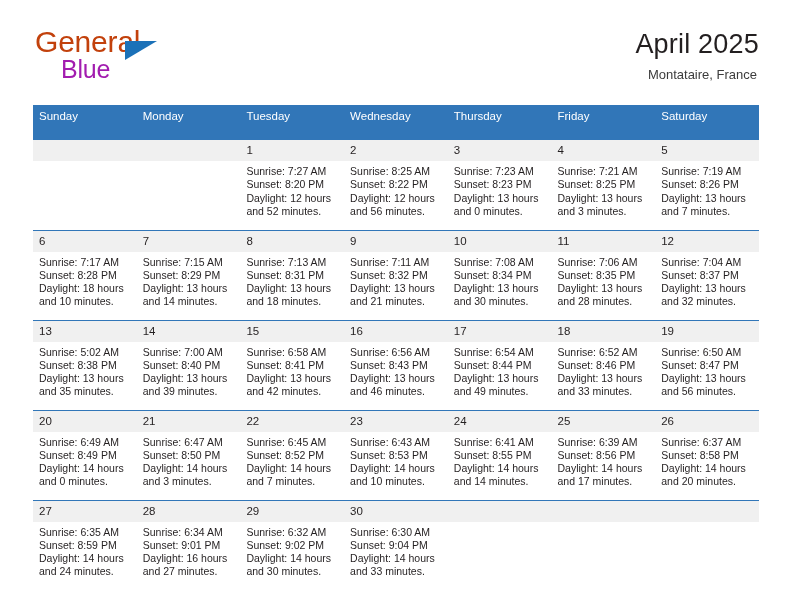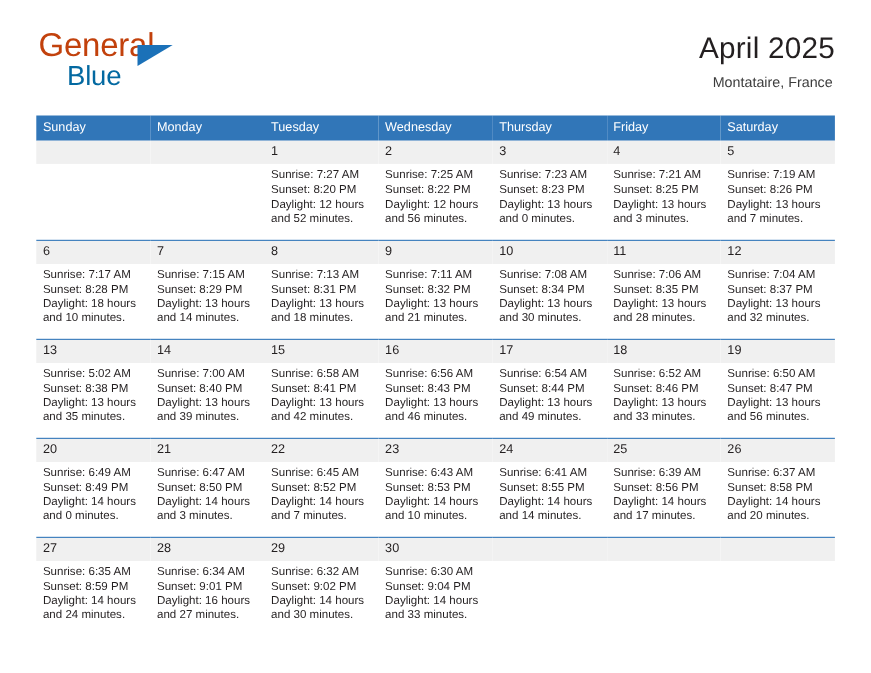--- a/index.html
+++ b/index.html
@@ -54,21 +54,21 @@
     height: 0;
     border-left: 32px solid #1b71b8;
     border-bottom: 19px solid transparent;
   }
   .brand-blue {
     position: absolute;
     left: 28px;
     top: 27px;
     font-size: 25px;
     line-height: 28px;
-    color: #0369a1;
+    color: #a21caf;
     letter-spacing: -0.2px;
   }
   .title-block {
     position: absolute;
     right: 0;
     top: 0;
     text-align: right;
   }
   .cal-title {
     font-size: 27px;
@@ -93,21 +93,21 @@
     width: 726px;
     border-collapse: collapse;
     table-layout: fixed;
   }
   .calendar th {
     background: #3176b8;
     color: #ffffff;
     font-size: 11.5px;
     font-weight: normal;
     text-align: left;
-    padding: 5px 0 6px 6px;
+    padding: 5px 0 18px 6px;
     height: 10px;
     box-sizing: border-box;
   }
   .week-row {
     height: 90px;
   }
   .calendar td {
     vertical-align: top;
     padding: 0;
     border-top: 1px solid #3176b8;
@@ -201,21 +201,21 @@
           <span class="daynum">1</span>
           <div class="cell-body">
             <div>Sunrise: 7:27 AM</div>
             <div>Sunset: 8:20 PM</div>
             <div class="daylight">Daylight: 12 hours and 52 minutes.</div>
           </div>
         </td>
         <td>
           <span class="daynum">2</span>
           <div class="cell-body">
-            <div>Sunrise: 7:25 AM</div>
+            <div>Sunrise: 8:25 AM</div>
             <div>Sunset: 8:22 PM</div>
             <div class="daylight">Daylight: 12 hours and 56 minutes.</div>
           </div>
         </td>
         <td>
           <span class="daynum">3</span>
           <div class="cell-body">
             <div>Sunrise: 7:23 AM</div>
             <div>Sunset: 8:23 PM</div>
             <div class="daylight">Daylight: 13 hours and 0 minutes.</div>

